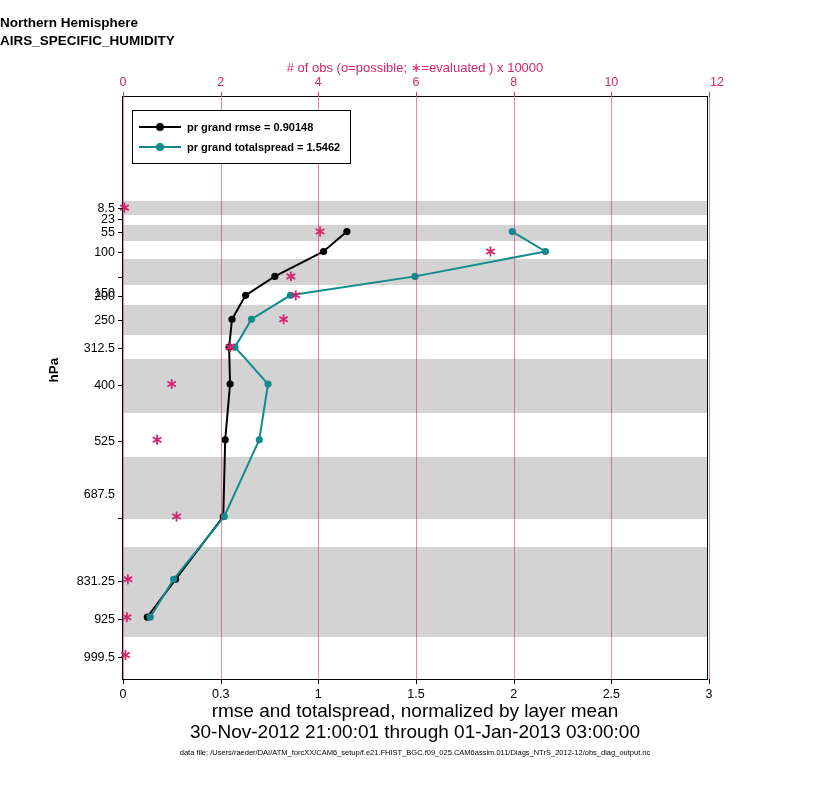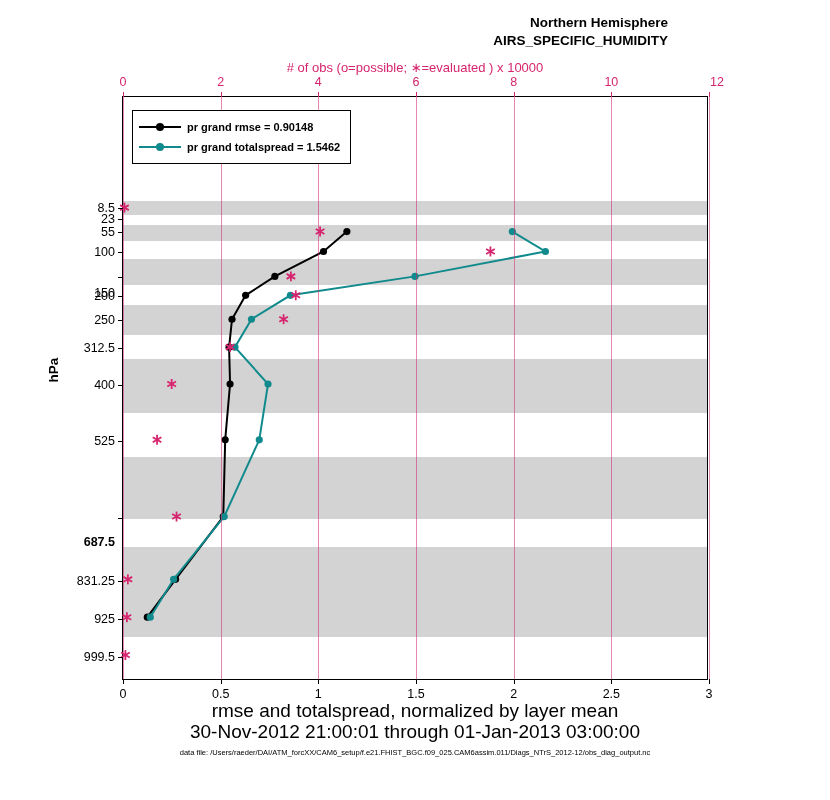--- a/index.html
+++ b/index.html
@@ -17,21 +17,21 @@
   #root {
     position: relative;
     width: 830px;
     height: 800px;
   }
   .title-block {
     position: absolute;
     top: 14px;
     left: 0;
     width: 668px;
-    text-align: right;
+    text-align: left;
   }
   .title-line {
     font-size: 13.5px;
     font-weight: bold;
     line-height: 18px;
   }
   .top-axis-label {
     position: absolute;
     top: 60px;
     left: 0;
@@ -296,21 +296,21 @@
           <line x1="2.441666666666666" y1="555" x2="2.441666666666667" y2="565"></line>
           <line x1="6.771793685588859" y1="557.5" x2="-1.8884603522555263" y2="562.5"></line>
           <line x1="6.771793685588861" y1="562.5" x2="-1.888460352255528" y2="557.5"></line>
         </g>
       </svg>
   <div class="vgrid" style="left: 0px;"></div>
       <div class="xtick-bottom" style="left: 0px;"></div>
       <div class="xlab-bottom" style="left: 0px;">0</div>
       <div class="vgrid" style="left: 97.6667px;"></div>
       <div class="xtick-bottom" style="left: 97.6667px;"></div>
-      <div class="xlab-bottom" style="left: 97.6667px;">0.5</div>
+      <div class="xlab-bottom" style="left: 97.6667px;">0.3</div>
       <div class="vgrid" style="left: 195.333px;"></div>
       <div class="xtick-bottom" style="left: 195.333px;"></div>
       <div class="xlab-bottom" style="left: 195.333px;">1</div>
       <div class="vgrid" style="left: 293px;"></div>
       <div class="xtick-bottom" style="left: 293px;"></div>
       <div class="xlab-bottom" style="left: 293px;">1.5</div>
       <div class="vgrid" style="left: 390.667px;"></div>
       <div class="xtick-bottom" style="left: 390.667px;"></div>
       <div class="xlab-bottom" style="left: 390.667px;">2</div>
       <div class="vgrid" style="left: 488.333px;"></div>
@@ -347,21 +347,21 @@
       <div class="ylab" style="top: 199px;">200</div>
       <div class="ytick" style="top: 223px;"></div>
       <div class="ylab" style="top: 223px;">250</div>
       <div class="ytick" style="top: 251px;"></div>
       <div class="ylab" style="top: 251px; margin-left: 36px;">312.5</div>
       <div class="ytick" style="top: 288px;"></div>
       <div class="ylab" style="top: 288px;">400</div>
       <div class="ytick" style="top: 344px;"></div>
       <div class="ylab" style="top: 344px;">525</div>
       <div class="ytick" style="top: 421px;"></div>
-      <div class="ylab" style="top: 445px; font-weight: bold;">687.5</div>
+      <div class="ylab" style="top: 397px;">687.5</div>
       <div class="ytick" style="top: 484px;"></div>
       <div class="ylab" style="top: 484px;">831.25</div>
       <div class="ytick" style="top: 522px;"></div>
       <div class="ylab" style="top: 522px;">925</div>
       <div class="ytick" style="top: 560px;"></div>
       <div class="ylab" style="top: 560px;">999.5</div>
     </div>
 
   <div id="ylabel-axis">hPa</div>
 

